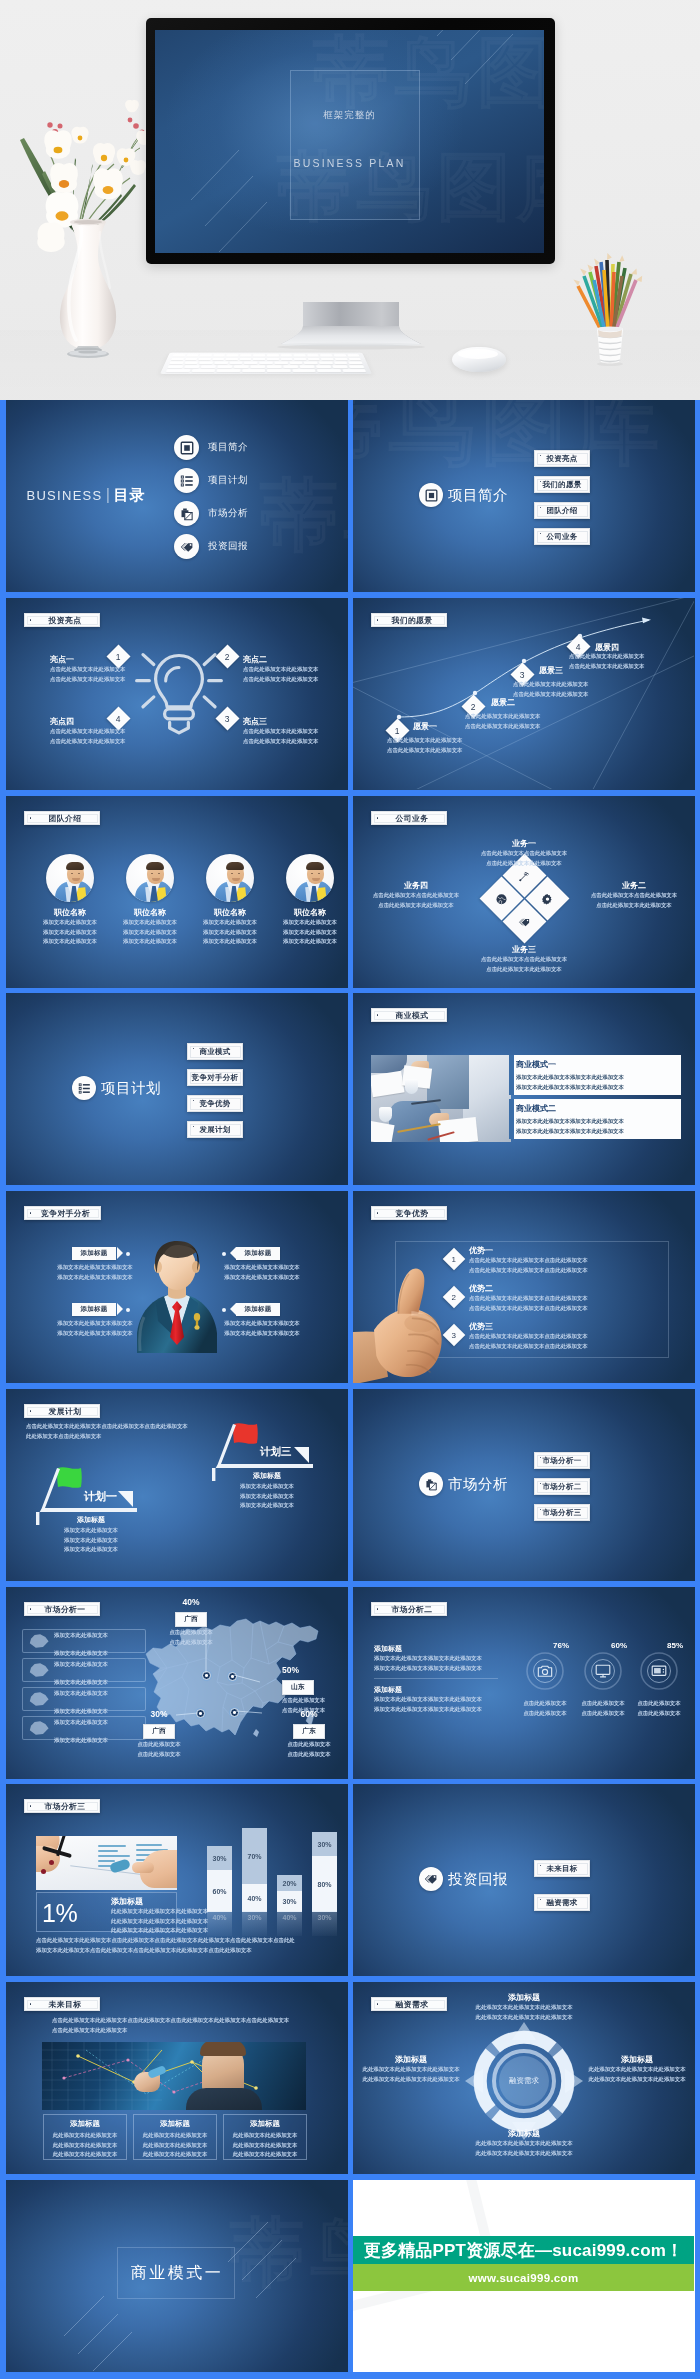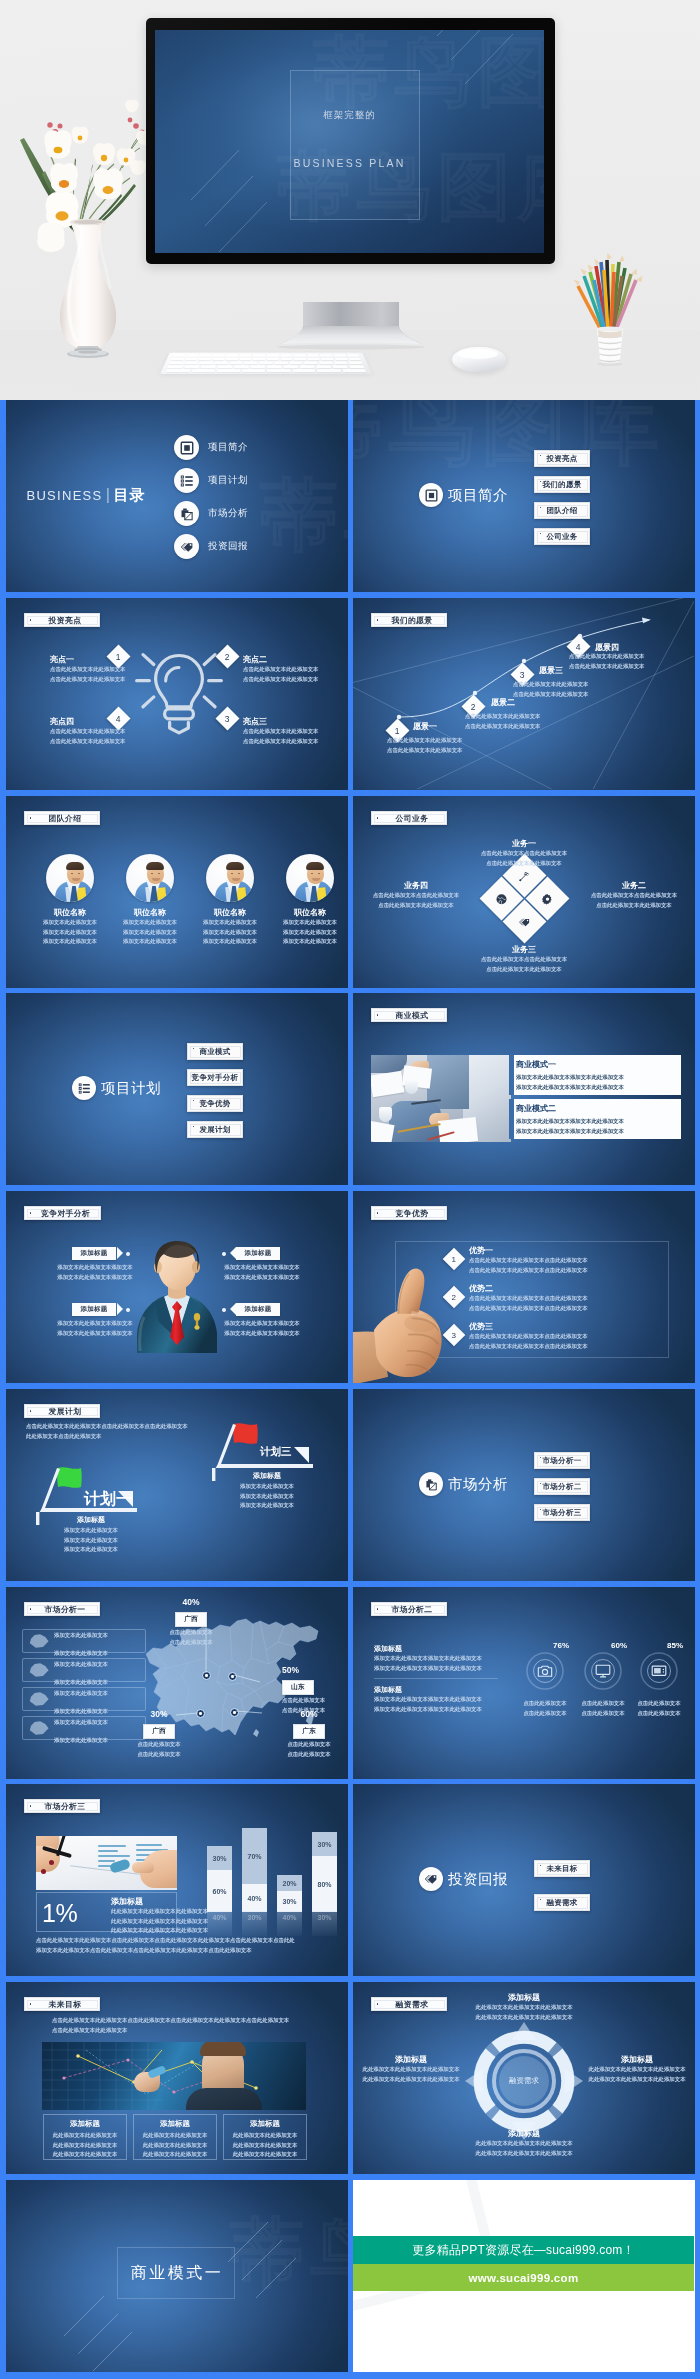--- a/index.html
+++ b/index.html
@@ -74,21 +74,21 @@
   .sbtn:after{content:"";position:absolute;left:1.5px;top:1.5px;right:1.5px;bottom:1.5px;border:1px solid #e3e7ec;}
   .sbtn span{color:#2b3a50;font-size:7.5px;font-weight:700;position:relative;z-index:2;letter-spacing:.3px;}
   .sbtn:before{content:"";position:absolute;left:5px;top:4px;width:1.4px;height:1.4px;border-radius:50%;background:#2b3a50;z-index:3;}
 
   .num-dia{position:absolute;width:17px;height:17px;background:#fbfcfd;transform:rotate(45deg);
      box-shadow:0 1px 3px rgba(0,0,0,.28);display:flex;align-items:center;justify-content:center;}
   .num-dia b{transform:rotate(-45deg);color:#2d3e57;font-size:8.5px;font-family:"Liberation Sans",sans-serif;font-weight:400;}
 
   
   .promo-b1{position:absolute;left:0px;top:56px;width:341px;height:28px;background:#00a383;display:flex;align-items:center;justify-content:center;}
-  .promo-b1 span{color:#fff;font-size:12px;font-weight:400;letter-spacing:.2px;}
+  .promo-b1 span{color:#fff;font-size:17px;font-weight:700;letter-spacing:.2px;}
   .promo-b2{position:absolute;left:0px;top:84px;width:341px;height:27px;background:#8cc63e;display:flex;align-items:center;justify-content:center;}
   .promo-b2 span{color:#fff;font-size:11.5px;font-weight:700;letter-spacing:.3px;}
   .promo-wm{position:absolute;left:-30px;top:-44px;width:140px;height:140px;
      border:10px solid rgba(120,130,140,.07);transform:rotate(-14deg);}
 
   .thanks-box{position:absolute;left:111px;top:67px;width:116px;height:50px;border:1px solid rgba(200,222,248,.26);}
   .thanks-t{position:absolute;left:0;right:0;top:83px;text-align:center;font-size:16px;color:#fff;letter-spacing:2.5px;}
 
   .wm{position:absolute;color:transparent;font-weight:700;pointer-events:none;white-space:nowrap;
       -webkit-text-stroke:1.1px rgba(255,255,255,.035);
@@ -1034,21 +1034,21 @@
 <div style="position:absolute;left:20px;top:33px;width:300px">
           <div class="body-txt">点击此处添加文本此处添加文本点击此处添加文本点击此处添加文本</div>
           <div class="body-txt">此处添加文本点击此处添加文本</div>
         </div>
 <div class="step" style="left:30px;top:78px">
   <svg width="104" height="58" viewBox="0 0 104 58">
     <path d="M22 1 C29 -2 37 4 45 1 C46 7 46 14 45 20 C37 23 29 17 22 20 C21 14 21 7 22 1 Z" fill="#3ad63f"></path>
     <path d="M21 1 L24 2 L9 41 L101 41 L101 45 L0 45 L0 58 L3.4 58 L3.4 45.6 L5.6 41.4 Z" fill="#eef3f9"></path>
     <path d="M82 24 L97 24 L97 40 Z" fill="#f3f7fb"></path>
   </svg>
-  <div class="h-txt" style="position:absolute;left:48px;top:22px;font-size:16px">计划一</div>
+  <div class="h-txt" style="position:absolute;left:48px;top:22px;font-size:11px">计划一</div>
   <div style="position:absolute;left:10px;top:48px;width:90px;text-align:center">
             <div class="h-txt" style="font-size:7px;margin-bottom:1px">添加标题</div>
             <div class="body-txt">添加文本此处添加文本</div>
             <div class="body-txt">添加文本此处添加文本</div>
             <div class="body-txt">添加文本此处添加文本</div>
           </div>
 </div>
 <div class="step" style="left:206px;top:34px">
   <svg width="104" height="58" viewBox="0 0 104 58">
     <path d="M22 1 C29 -2 37 4 45 1 C46 7 46 14 45 20 C37 23 29 17 22 20 C21 14 21 7 22 1 Z" fill="#e8352c"></path>

